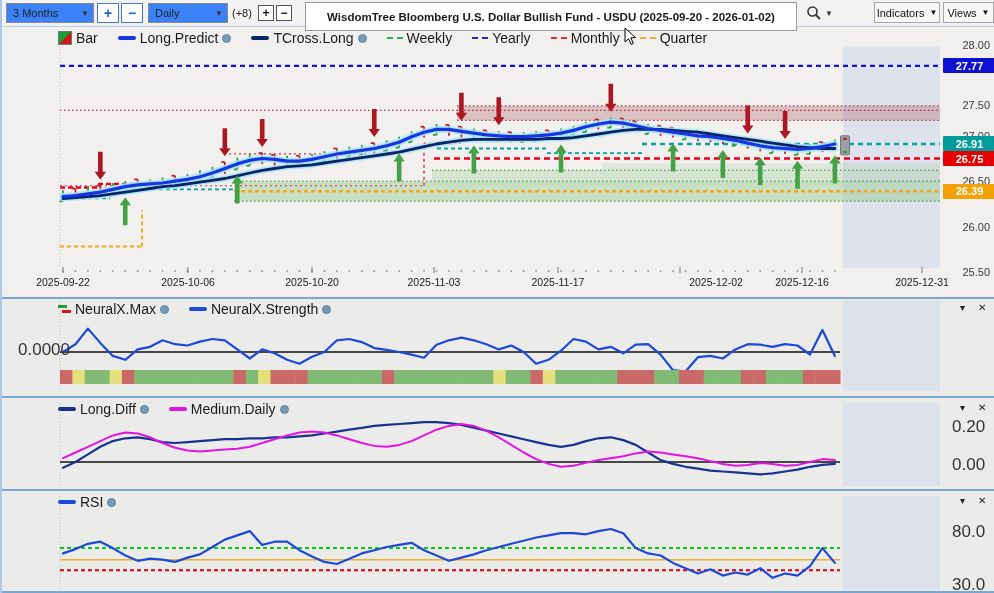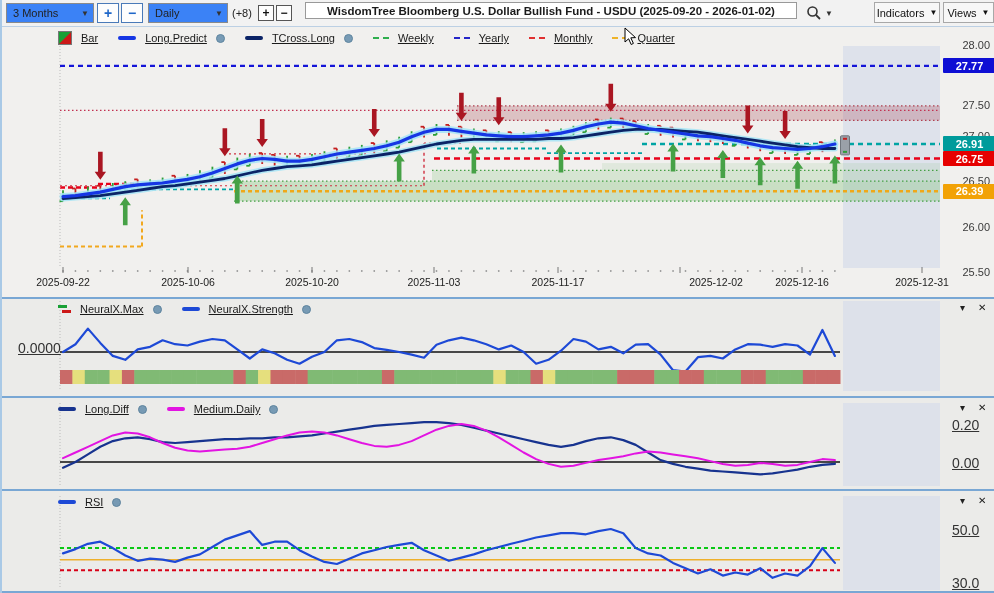--- a/index.html
+++ b/index.html
@@ -26,23 +26,23 @@
   #panel-neuralx{top:297px;height:99px;background:#ebebe9;border-top:2px solid #79a7d4;}
   #panel-diff{top:396px;height:93px;background:#ebebe9;border-top:2px solid #79a7d4;}
   #panel-rsi{top:489px;height:104px;background:#ebebe9;border-top:2px solid #79a7d4;border-bottom:2px solid #79a7d4;}
   #chart-svg{position:absolute;left:0;top:0;z-index:1;pointer-events:none;}
   #labels-layer{position:absolute;left:0;top:0;width:994px;height:593px;z-index:2;pointer-events:none;}
   
   .ax{position:absolute;font-size:11px;color:#3a3a3a;text-align:right;width:46px;}
   .badge{position:absolute;width:53px;height:15px;color:#fff;font-size:11px;font-weight:bold;
          display:flex;align-items:center;justify-content:center;border-radius:1px;}
   .xlab{position:absolute;font-size:10.5px;color:#222;transform:translateX(-50%);white-space:nowrap;}
-  .plab{position:absolute;font-size:14px;color:#333;text-decoration:underline;}
+  .plab{position:absolute;font-size:17px;color:#333;}
   .legend{position:absolute;display:flex;align-items:center;gap:20px;height:14px;}
-  .lg-item{display:flex;align-items:center;gap:9px;font-size:11px;color:#1a1a1a;pointer-events:auto;text-decoration:underline;}
+  .lg-item{display:flex;align-items:center;gap:4px;font-size:14px;color:#1a1a1a;pointer-events:auto;}
   .sw-line{width:18px;height:4px;border-radius:2px;}
   .sw-dash{width:16px;height:0;border-top:2.5px dashed;}
   .sw-split{width:12px;height:12px;background:linear-gradient(135deg,#18a035 49%,#cc1818 51%);border:1px solid #777;}
   .sw-histo{position:relative;width:13px;height:10px;}
   .sw-histo i{position:absolute;display:block;}
   .sw-histo .g{left:0;top:1px;width:9px;height:3px;background:#18a035;}
   .sw-histo .r{left:4px;top:6px;width:9px;height:3px;background:#cc1818;}
   .idot{width:7px;height:7px;border-radius:50%;background:#5b87a8;border:1px solid #3a6a8a;opacity:.8;}
   .pctl{position:absolute;font-size:10px;color:#222;pointer-events:auto;line-height:10px;}
 </style>
@@ -58,21 +58,21 @@
     </div>
     <div class="tb sqbtn" style="left:95px;top:3px;width:22px;height:20px;">+</div>
     <div class="tb sqbtn" style="left:119px;top:3px;width:22px;height:20px;">−</div>
     <div class="tb sel" style="left:146px;top:3px;width:80px;">
       <span>Daily</span>
       <span class="car">▼</span>
     </div>
     <div class="tb" style="left:230px;top:7px;">(+8)</div>
     <div class="tb sqbtn dark" style="left:256px;top:5px;width:16px;height:16px;">+</div>
     <div class="tb sqbtn dark" style="left:274px;top:5px;width:16px;height:16px;">−</div>
-    <div class="tb" id="title-box" style="left:303px;top:2px;width:492px;height:17px;">WisdomTree Bloomberg U.S. Dollar Bullish Fund - USDU (2025-09-20 - 2026-01-02)</div>
+    <div class="tb" id="title-box" style="left:303px;top:2px;width:492px;height:29px;">WisdomTree Bloomberg U.S. Dollar Bullish Fund - USDU (2025-09-20 - 2026-01-02)</div>
     <svg class="tb" style="left:804px;top:5px;" width="16" height="16">
       <circle cx="6.5" cy="6.5" r="4.5" fill="none" stroke="#333" stroke-width="1.6"></circle>
       <line x1="10" y1="10" x2="14" y2="14" stroke="#333" stroke-width="1.8"></line>
     </svg>
     <div class="tb" style="left:823px;top:9px;font-size:8px;color:#333;">▼</div>
     <div class="tb ddbtn" style="left:872px;top:2px;width:66px;height:21px;">
       <span>Indicators</span>
       <span class="car">▼</span>
     </div>
     <div class="tb ddbtn" style="left:941px;top:2px;width:51px;height:21px;">
@@ -433,21 +433,21 @@
       <div class="xlab" style="left:186px;top:276px;">2025-10-06</div>
       <div class="xlab" style="left:310px;top:276px;">2025-10-20</div>
       <div class="xlab" style="left:432px;top:276px;">2025-11-03</div>
       <div class="xlab" style="left:556px;top:276px;">2025-11-17</div>
       <div class="xlab" style="left:678px;top:276px;margin-left:36px;">2025-12-02</div>
       <div class="xlab" style="left:800px;top:276px;">2025-12-16</div>
       <div class="xlab" style="left:920px;top:276px;">2025-12-31</div>
       <div class="plab" style="left:16px;top:340px;">0.0000</div>
       <div class="plab" style="left:950px;top:417px;">0.20</div>
       <div class="plab" style="left:950px;top:455px;">0.00</div>
-      <div class="plab" style="left:950px;top:522px;">50.0</div>
+      <div class="plab" style="left:950px;top:522px;">80.0</div>
       <div class="plab" style="left:950px;top:575px;">30.0</div>
       <div class="legend" style="left:56px;top:31px;">
         <div class="lg-item">
           <span class="sw-split"></span>
           <span>Bar</span>
         </div>
         <div class="lg-item">
           <span class="sw-line" style="background: rgb(22, 54, 228);"></span>
           <span>Long.Predict</span>
           <span class="idot"></span>

